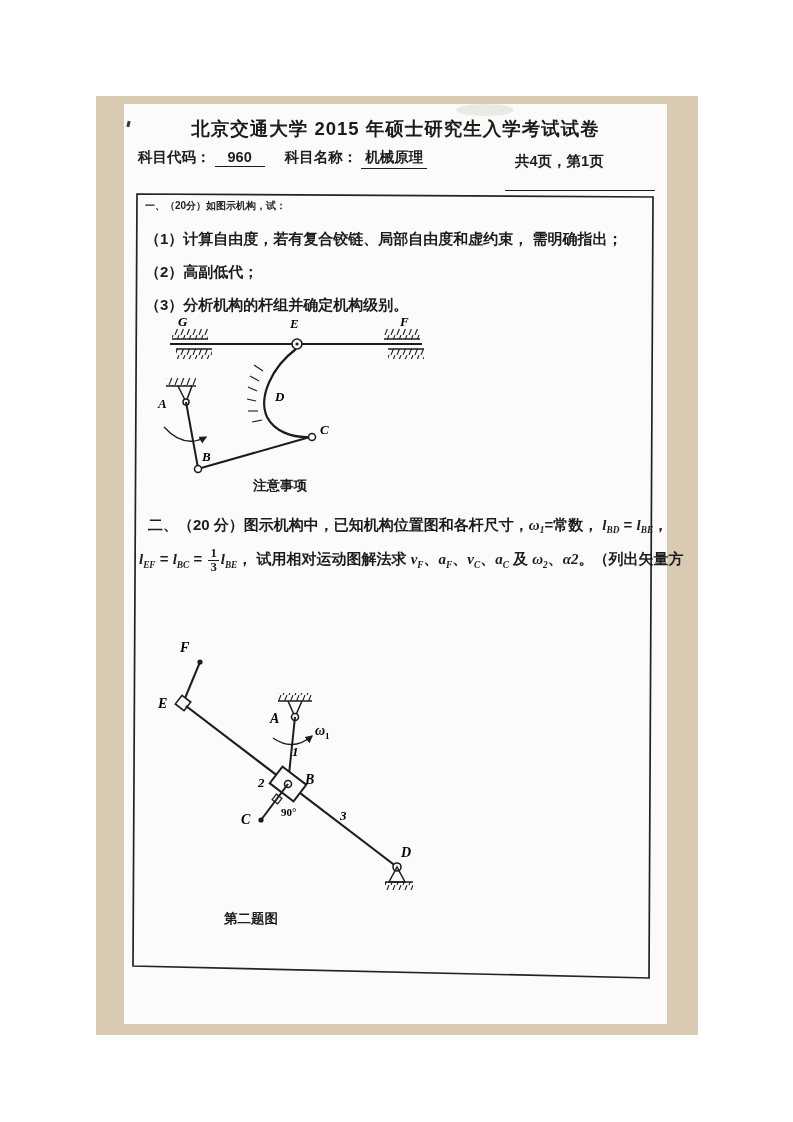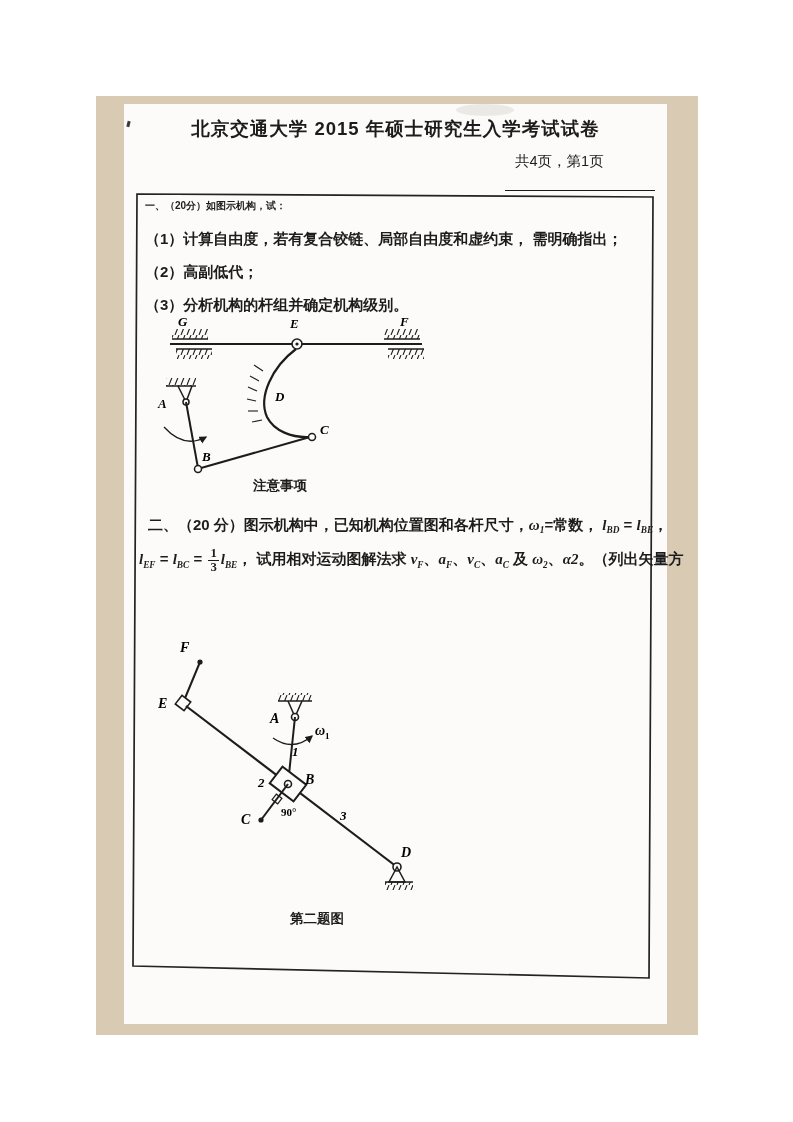--- a/index.html
+++ b/index.html
@@ -6,57 +6,60 @@
   *{box-sizing:border-box;}
   body{font-family:"Liberation Sans",sans-serif;color:#1c1c1c;}
   .photo{position:absolute;left:96px;top:96px;width:602px;height:939px;background:#d8cab3;}
   .page{position:absolute;left:28px;top:8px;width:543px;height:920px;background:#fcfbf9;}
   .abs{position:absolute;}
   .title{left:0;top:12px;width:100%;text-align:center;font-size:18.5px;font-weight:bold;letter-spacing:1px;}
   .meta{left:14px;top:44px;font-size:14.5px;font-weight:bold;white-space:nowrap;}
   .uline{display:inline-block;border-bottom:1.7px solid #1c1c1c;padding:0 13px 1px 13px;margin:0 4px;}
   .uline2{display:inline-block;border-bottom:1.7px solid #1c1c1c;padding:0 4px 1px 4px;margin-left:4px;}
   .gap{display:inline-block;width:16px;}
-  .pages{left:391px;top:48px;font-size:14.5px;font-weight:normal;}
+  .pages{left:391px;top:48px;font-size:14.5px;font-weight:bold;}
   .notice{left:14px;top:70px;font-size:14.5px;font-weight:bold;white-space:nowrap;}
   .notice .utext{border-bottom:1.7px solid #1c1c1c;padding-bottom:1px;}
   .notice-rule{left:381px;top:86px;width:150px;height:0;border-top:1.7px solid #1c1c1c;}
   .boxsvg{left:0;top:0;width:543px;height:920px;}
   .q1h{left:21px;top:95px;font-size:10px;font-weight:bold;}
   .q1i1{left:21px;top:126px;font-size:15px;font-weight:bold;}
   .q1i2{left:21px;top:159px;font-size:15px;font-weight:bold;}
   .q1i3{left:21px;top:192px;font-size:15px;font-weight:bold;}
   .fig1{left:26px;top:211px;}
   .cap1{left:96px;top:373px;width:120px;text-align:center;font-size:13.5px;font-weight:bold;}
   .q2l{font-size:15px;font-weight:bold;white-space:nowrap;}
   .q2l1{left:24px;top:412px;}
   .q2l2{left:15px;top:443px;}
   .q2l3{left:15px;top:489px;}
   .fig2{left:26px;top:531px;}
-  .cap2{left:100px;top:806px;width:120px;text-align:right;font-size:13.5px;font-weight:bold;}
+  .cap2{left:100px;top:806px;width:120px;text-align:left;font-size:13.5px;font-weight:bold;}
   .r-i{font-family:"Liberation Serif",serif;font-style:italic;}
   .r-sub{font-family:"Liberation Serif",serif;font-style:italic;font-size:0.62em;vertical-align:-0.35em;letter-spacing:0;}
   .frac{display:inline-block;vertical-align:-0.55em;text-align:center;font-family:"Liberation Serif",serif;font-size:0.85em;line-height:1.05;margin:0 2px;}
   .frac .fnum{display:block;border-bottom:1.5px solid #1c1c1c;padding:0 2px;}
   .frac .fden{display:block;}
   .speck{left:3px;top:17px;width:2.5px;height:6px;background:#3a3a3a;transform:rotate(14deg);}
   .smudge{left:332px;top:0px;width:58px;height:12px;background:#ebe9e6;border-radius:50%;}
   svg text{font-family:"Liberation Serif",serif;}
 </style>
 </head>
 <body>
 
 <div class="photo">
   <div class="page">
 
     <div class="abs speck"></div>
     <div class="abs smudge"></div>
 
     <div class="abs title">北京交通大学 2015 年硕士研究生入学考试试卷</div>
 
+    <div class="abs meta">
+      <span>科目代码：</span><span class="uline">960</span><span class="gap"></span><span>科目名称：</span><span class="uline2">机械原理</span>
+    </div>
     <div class="abs pages">共4页，第1页</div>
 
     <div class="abs notice-rule"></div>
 
     <svg class="abs boxsvg" width="543" height="920" viewBox="0 0 543 920">
       <polygon points="13,90 529,93 525,874 9,862" fill="none" stroke="#232323" stroke-width="1.7"></polygon>
     </svg>
 
     <div class="abs q1h">一、（20分）如图示机构，试：</div>
     <div class="abs q1i1">（1）计算自由度，若有复合铰链、局部自由度和虚约束， 需明确指出；</div>

